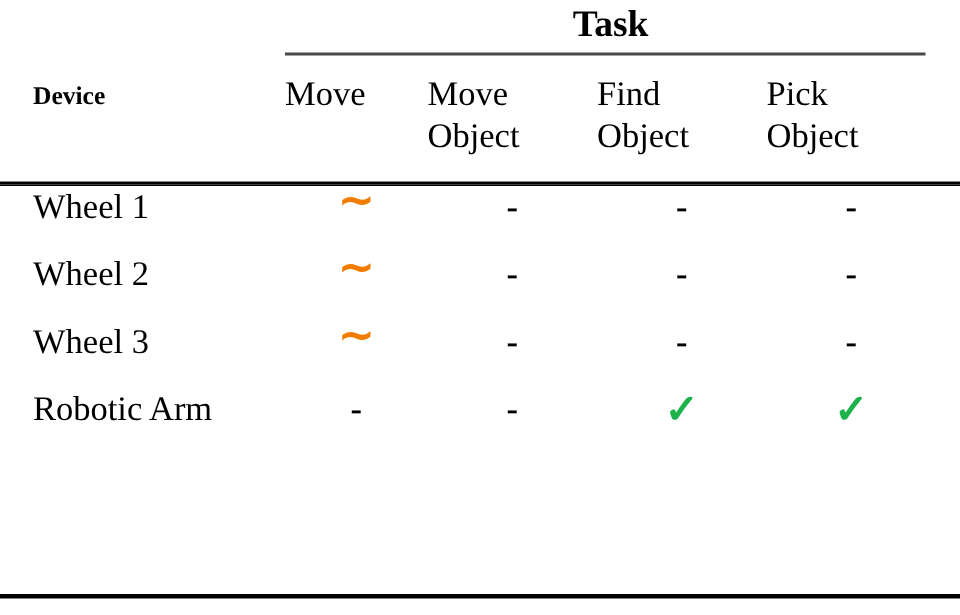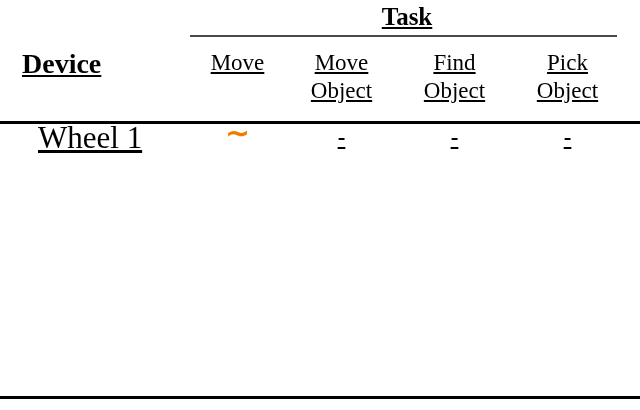--- a/index.html
+++ b/index.html
@@ -18,21 +18,20 @@
   .table-wrap {
     position: relative;
     width: 640px;
     height: 410px;
     box-sizing: border-box;
   }
   table.caps {
     width: 523px;
     border-collapse: collapse;
     table-layout: fixed;
-    text-decoration: underline;
   }
   col.c-device { width: 190px; }
   col.c-move   { width: 95px; }
   col.c-find   { width: 113px; }
   col.c-pick   { width: 113px; }
   col.c-drop   { width: 113px; }
 
   
   tr.group-head td {
     padding: 0;
@@ -53,28 +52,27 @@
   .spacer-cell { padding: 0; }
 
   
   tr.col-head td {
     vertical-align: top;
     padding: 0;
     border: 0;
   }
   .device-label {
     font-weight: bold;
-    font-size: 28px;
+    font-size: 17px;
     line-height: 30px;
     padding-left: 22px;
     padding-top: 12px;
     white-space: nowrap;
   }
   .col-label {
-    text-align: center;
     font-size: 23px;
     line-height: 28px;
     padding-top: 12px;
     padding-bottom: 10px;
   }
   .col-label .w2 { display: block; }
 
   
   .rule-mid {
     position: absolute;
@@ -97,23 +95,23 @@
 
   
   tbody.body-rows tr { height: 45px; }
   tbody.body-rows td {
     padding: 0;
     border: 0;
     height: 45px;
     vertical-align: middle;
   }
   .row-label {
-    font-size: 31px;
+    font-size: 23px;
     line-height: 26px;
-    padding-left: 38px;
+    padding-left: 22px;
     white-space: nowrap;
   }
   .cell-mark {
     text-align: center;
     font-size: 23px;
     line-height: 26px;
   }
   .mark-dash {
     color: #000000;
     font-size: 23px;
@@ -197,15 +195,42 @@
 
     <tr>
           <td>
             <div class="row-label">Wheel 1</div>
           </td>
           <td class="cell-mark"><span class="mark-tilde">∼</span></td>
           <td class="cell-mark"><span class="mark-dash">-</span></td>
           <td class="cell-mark"><span class="mark-dash">-</span></td>
           <td class="cell-mark"><span class="mark-dash">-</span></td>
         </tr>
+        <tr>
+          <td>
+            <div class="row-label">Wheel 2</div>
+          </td>
+          <td class="cell-mark"><span class="mark-tilde">∼</span></td>
+          <td class="cell-mark"><span class="mark-dash">-</span></td>
+          <td class="cell-mark"><span class="mark-dash">-</span></td>
+          <td class="cell-mark"><span class="mark-dash">-</span></td>
+        </tr>
+        <tr>
+          <td>
+            <div class="row-label">Wheel 3</div>
+          </td>
+          <td class="cell-mark"><span class="mark-tilde">∼</span></td>
+          <td class="cell-mark"><span class="mark-dash">-</span></td>
+          <td class="cell-mark"><span class="mark-dash">-</span></td>
+          <td class="cell-mark"><span class="mark-dash">-</span></td>
+        </tr>
+        <tr>
+          <td>
+            <div class="row-label">Robotic Arm</div>
+          </td>
+          <td class="cell-mark"><span class="mark-dash">-</span></td>
+          <td class="cell-mark"><span class="mark-dash">-</span></td>
+          <td class="cell-mark"><span class="mark-check">✓</span></td>
+          <td class="cell-mark"><span class="mark-check">✓</span></td>
+        </tr>
       </tbody>
   </table>
 </div>
 
 </body></html>

